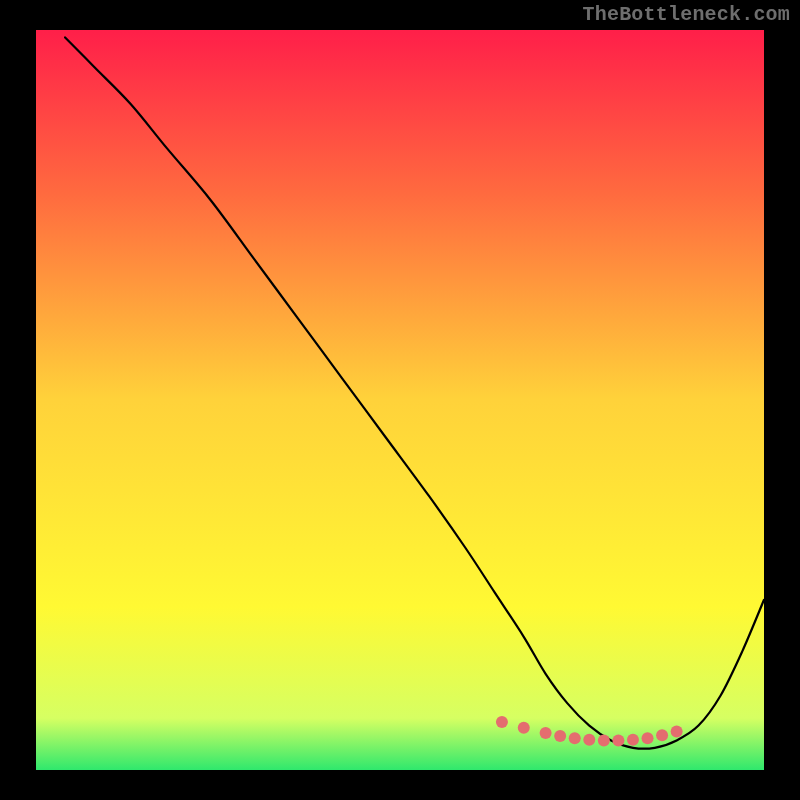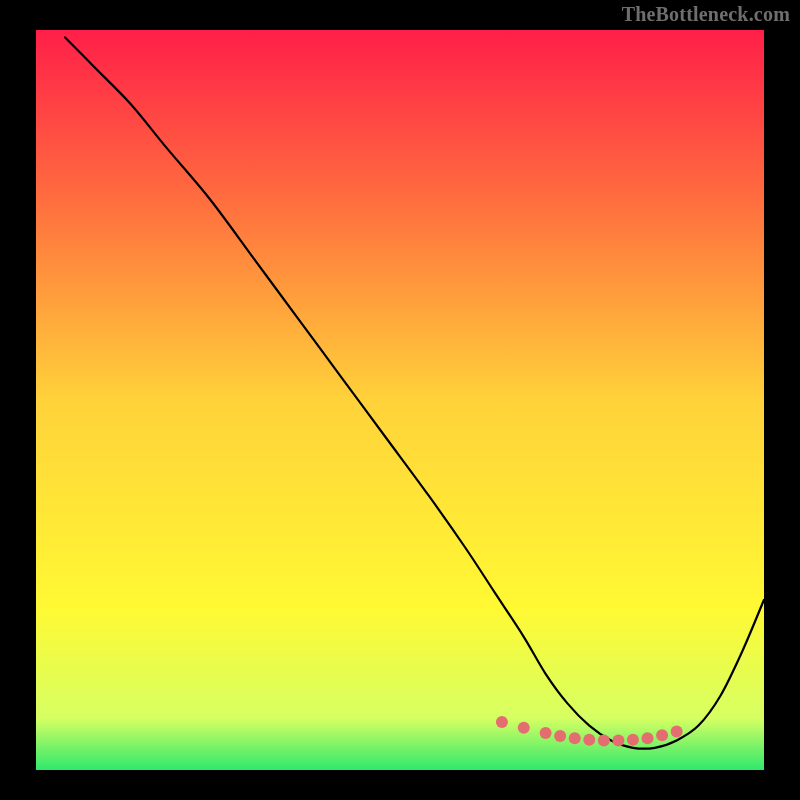--- a/index.html
+++ b/index.html
@@ -13,21 +13,21 @@
   .stage {
     position: relative;
     width: 800px;
     height: 800px;
     background: #000000;
   }
   .watermark {
     position: absolute;
     top: 3px;
     right: 10px;
-    font-family: Liberation Serif, serif;
+    font-family: Liberation Mono, monospace;
     font-size: 20px;
     font-weight: 600;
     color: #6e6e6e;
     letter-spacing: 0.2px;
     z-index: 10;
   }
   svg {
     display: block;
   }
 </style>

